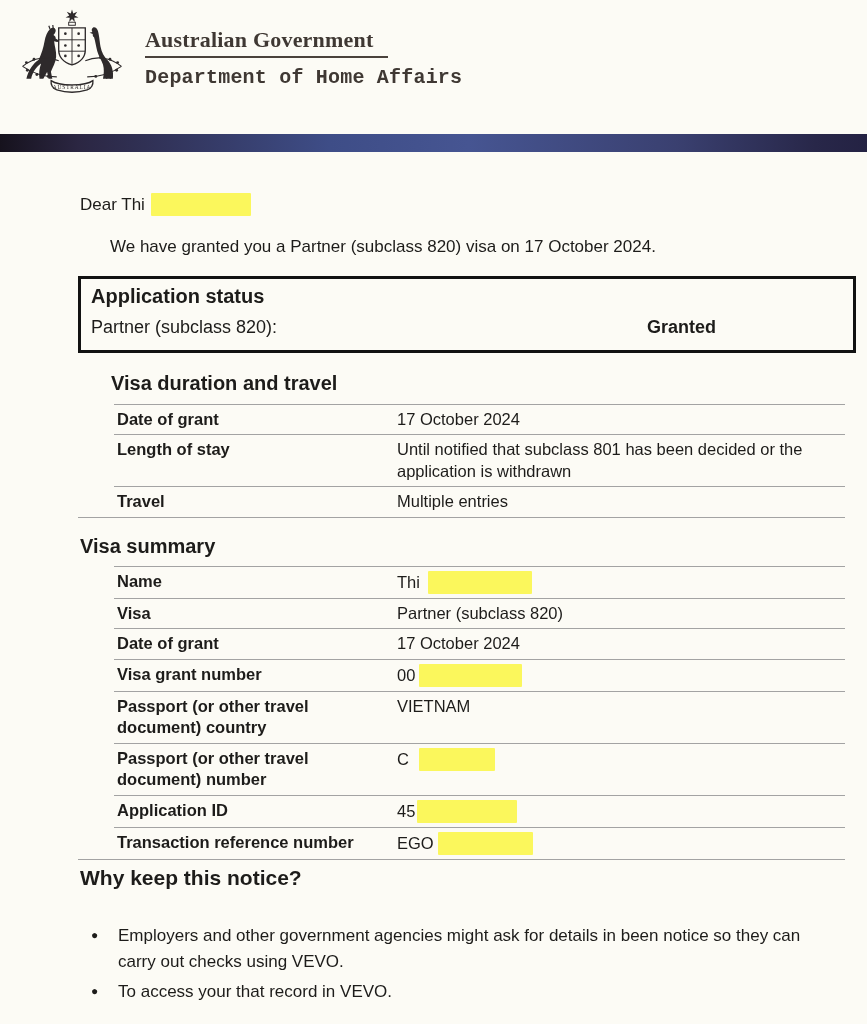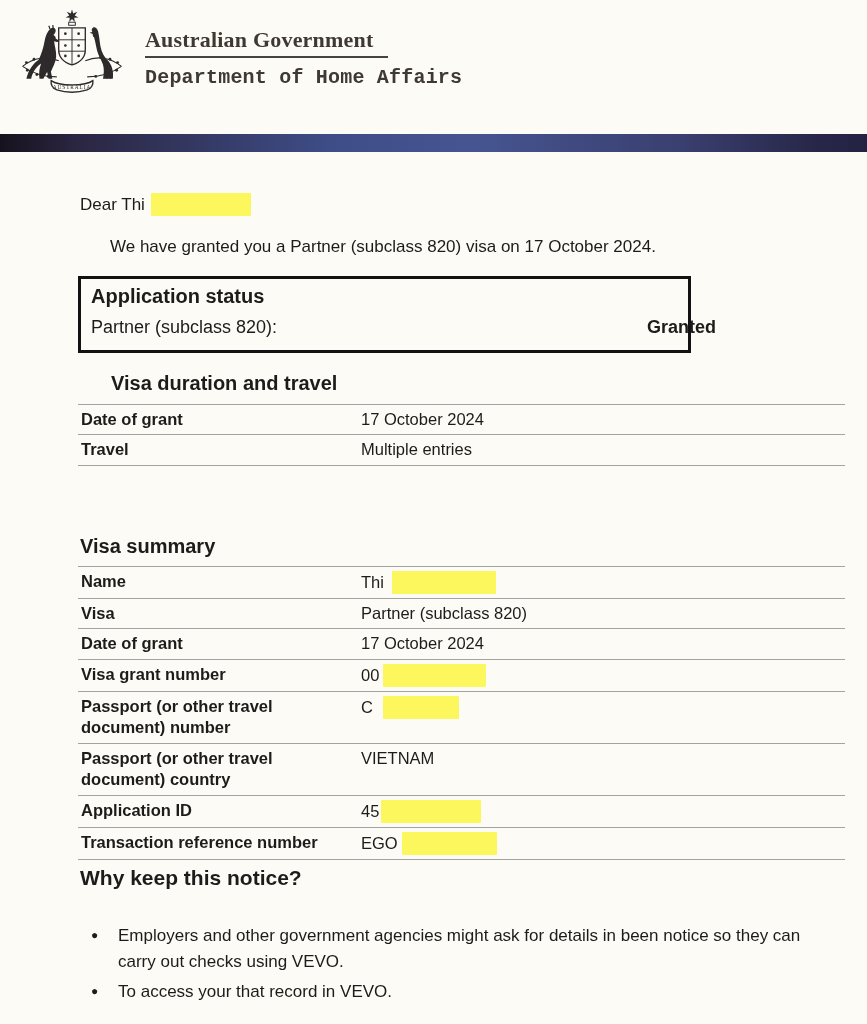--- a/index.html
+++ b/index.html
@@ -32,37 +32,37 @@
   
   .greeting{position:absolute;left:80px;top:193px;font-size:17px;}
   .intro{position:absolute;left:80px;top:237px;font-size:17px;margin-left:30px;}
   
   .redact{display:inline-block;background:#fbf75c;height:23px;
     vertical-align:-6px;border-radius:1px;}
   .ml2{margin-left:2px}.ml4{margin-left:4px}.ml6{margin-left:6px}
   .ml8{margin-left:8px}.ml10{margin-left:10px}
   
   .status-box{
-    position:absolute;left:78px;top:276px;width:613px;box-sizing:border-box;
+    position:absolute;left:78px;top:276px;width:778px;box-sizing:border-box;
     border:3px solid #121212;padding:5px 10px 9px 10px;
   }
   .status-title{font-size:20px;font-weight:bold;margin:1px 0 9px 0;}
   .status-row{position:relative;font-size:18px;height:24px;}
   .status-value{position:absolute;left:516px;top:0;font-weight:bold;margin-left:40px;}
   
   .sec-h{position:absolute;left:80px;font-weight:bold;font-size:20px;}
   .sec-h.h1{top:372px;margin-left:31px;}
   .sec-h.h2{top:535px;}
   .sec-h.h3{top:866px;font-size:21px;}
   
   .tbl{position:absolute;left:78px;width:767px;border-bottom:1px solid #a3a3a3;}
   .tbl.t1{top:404px;}
   .tbl.t2{top:566px;}
   .trow{display:flex;border-top:1px solid #a3a3a3;padding:4px 0 4px 0;
-    font-size:16.5px;line-height:1.3;}
+    font-size:16.5px;line-height:1.3;margin-left:36px;}
   .tlabel{width:283px;font-weight:bold;padding-right:10px;box-sizing:border-box;
     padding-left:3px;}
   .tvalue{flex:1;max-width:482px;}
   
   .bullets{position:absolute;left:80px;top:923px;width:765px;}
   .bullet{display:flex;margin-bottom:5px;font-size:17px;line-height:1.5;}
   .dot{width:38px;box-sizing:border-box;padding-left:11px;font-size:12px;
     padding-top:3px;flex:none;}
   .btxt{width:700px;}
 </style>
@@ -134,20 +134,24 @@
   </div>
 </div>
 
 <div class="sec-h h1">Visa duration and travel</div>
 <div class="tbl t1">
   <div class="trow">
     <div class="tlabel">Date of grant</div>
     <div class="tvalue">17 October 2024</div>
   </div>
   <div class="trow">
+    <div class="tlabel">Length of stay</div>
+    <div class="tvalue">Until notified that subclass 801 has been decided or the application is withdrawn</div>
+  </div>
+  <div class="trow">
     <div class="tlabel">Travel</div>
     <div class="tvalue">Multiple entries</div>
   </div>
 </div>
 
 <div class="sec-h h2">Visa summary</div>
 <div class="tbl t2">
   <div class="trow">
     <div class="tlabel">Name</div>
     <div class="tvalue"><span>Thi</span><span class="redact ml8" style="width:104px"></span></div>
@@ -158,26 +162,26 @@
   </div>
   <div class="trow">
     <div class="tlabel">Date of grant</div>
     <div class="tvalue">17 October 2024</div>
   </div>
   <div class="trow">
     <div class="tlabel">Visa grant number</div>
     <div class="tvalue"><span>00</span><span class="redact ml4" style="width:103px"></span></div>
   </div>
   <div class="trow">
+    <div class="tlabel">Passport (or other travel document) country</div>
+    <div class="tvalue">VIETNAM</div>
+  </div>
+  <div class="trow">
     <div class="tlabel">Passport (or other travel document) number</div>
     <div class="tvalue"><span>C</span><span class="redact ml10" style="width:76px"></span></div>
-  </div>
-  <div class="trow">
-    <div class="tlabel">Passport (or other travel document) country</div>
-    <div class="tvalue">VIETNAM</div>
   </div>
   <div class="trow">
     <div class="tlabel">Application ID</div>
     <div class="tvalue"><span>45</span><span class="redact ml2" style="width:100px"></span></div>
   </div>
   <div class="trow">
     <div class="tlabel">Transaction reference number</div>
     <div class="tvalue"><span>EGO</span><span class="redact ml4" style="width:95px"></span></div>
   </div>
 </div>

